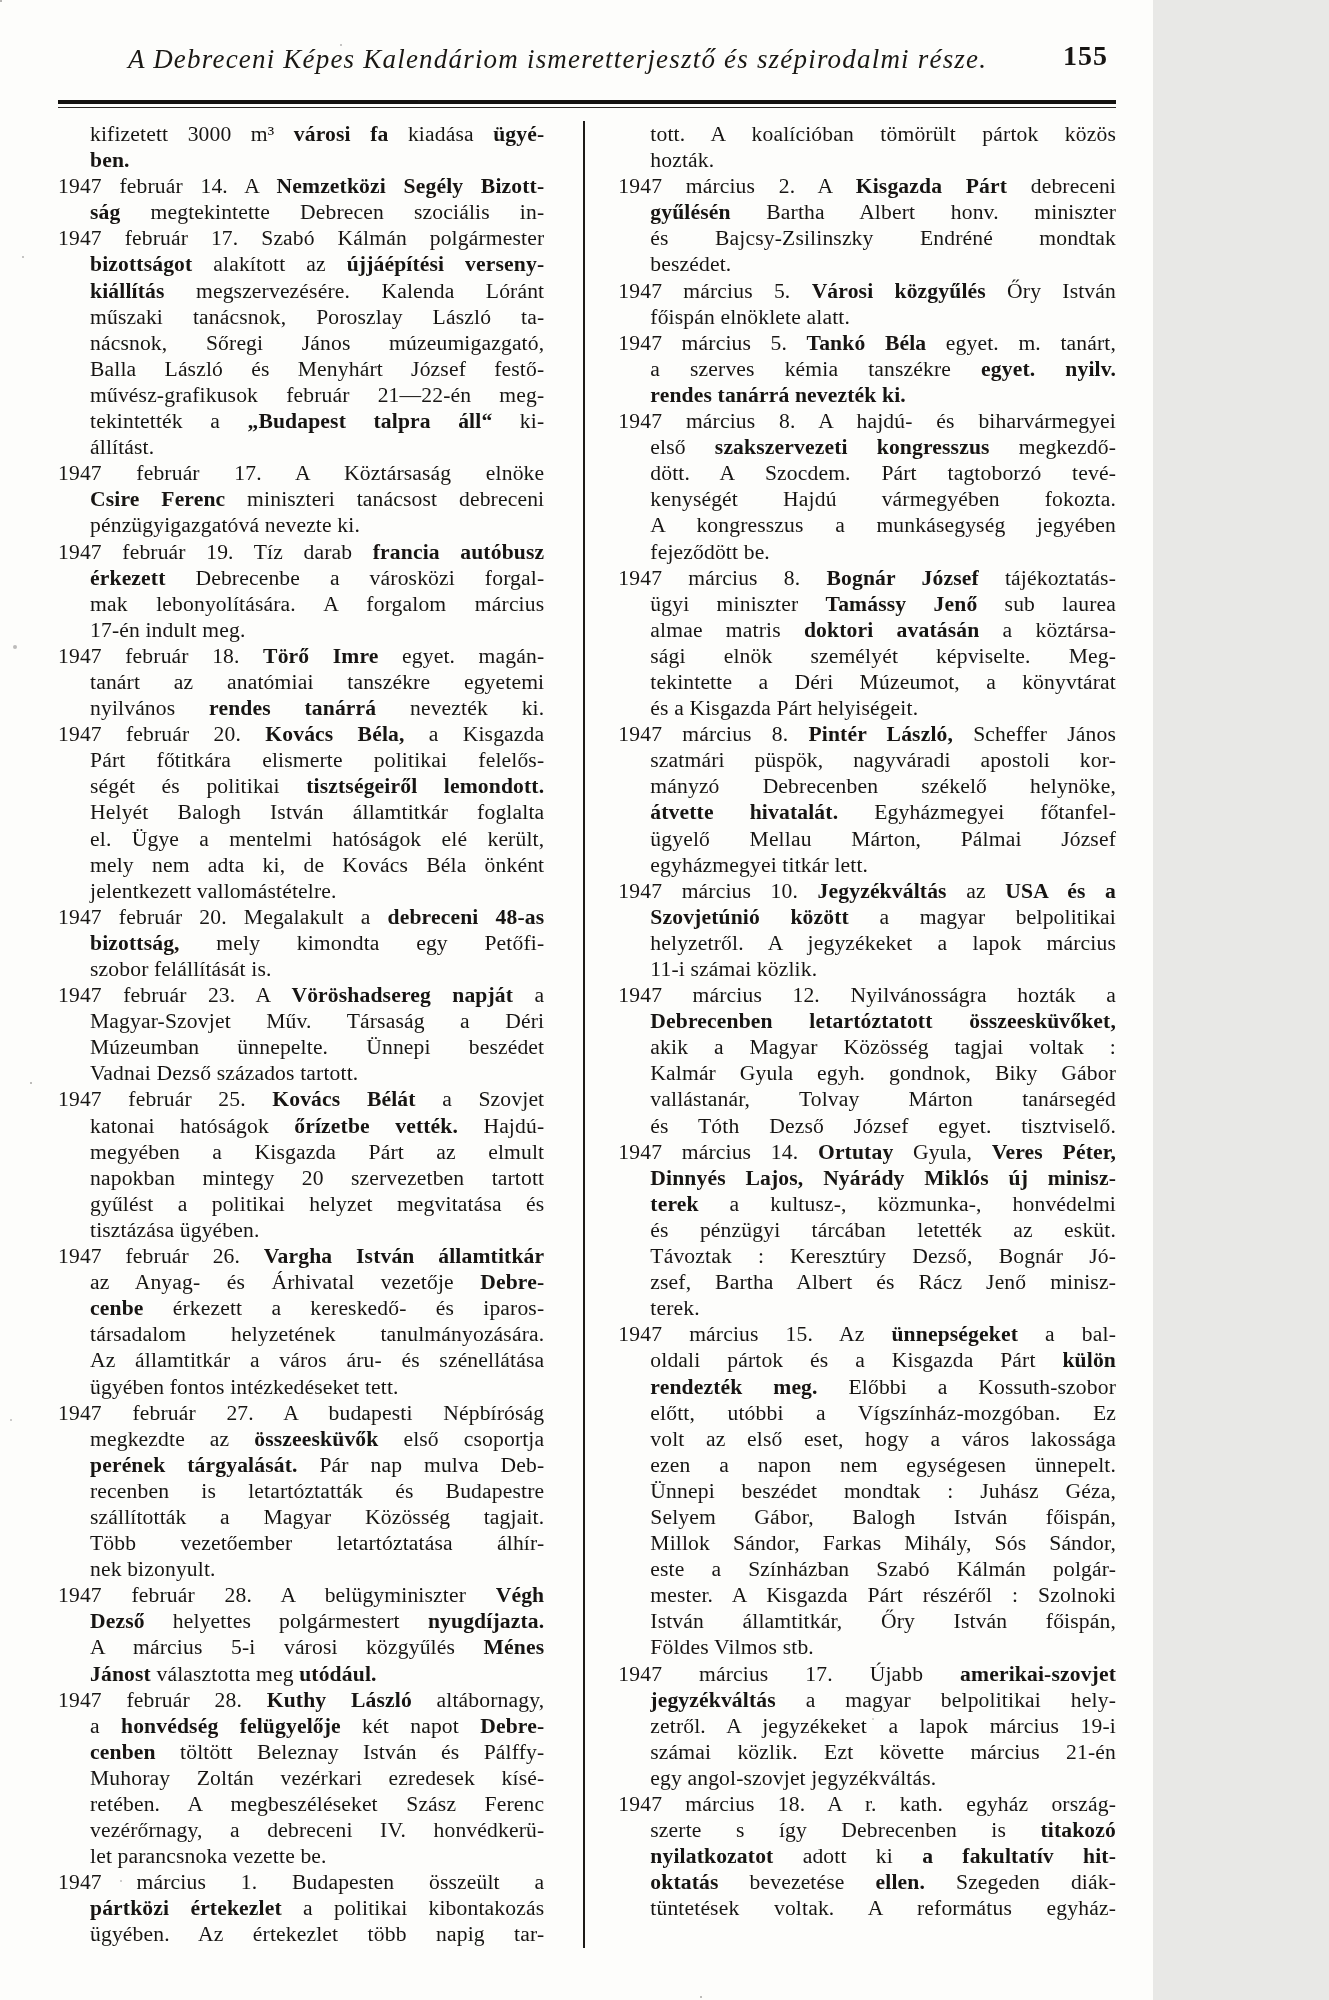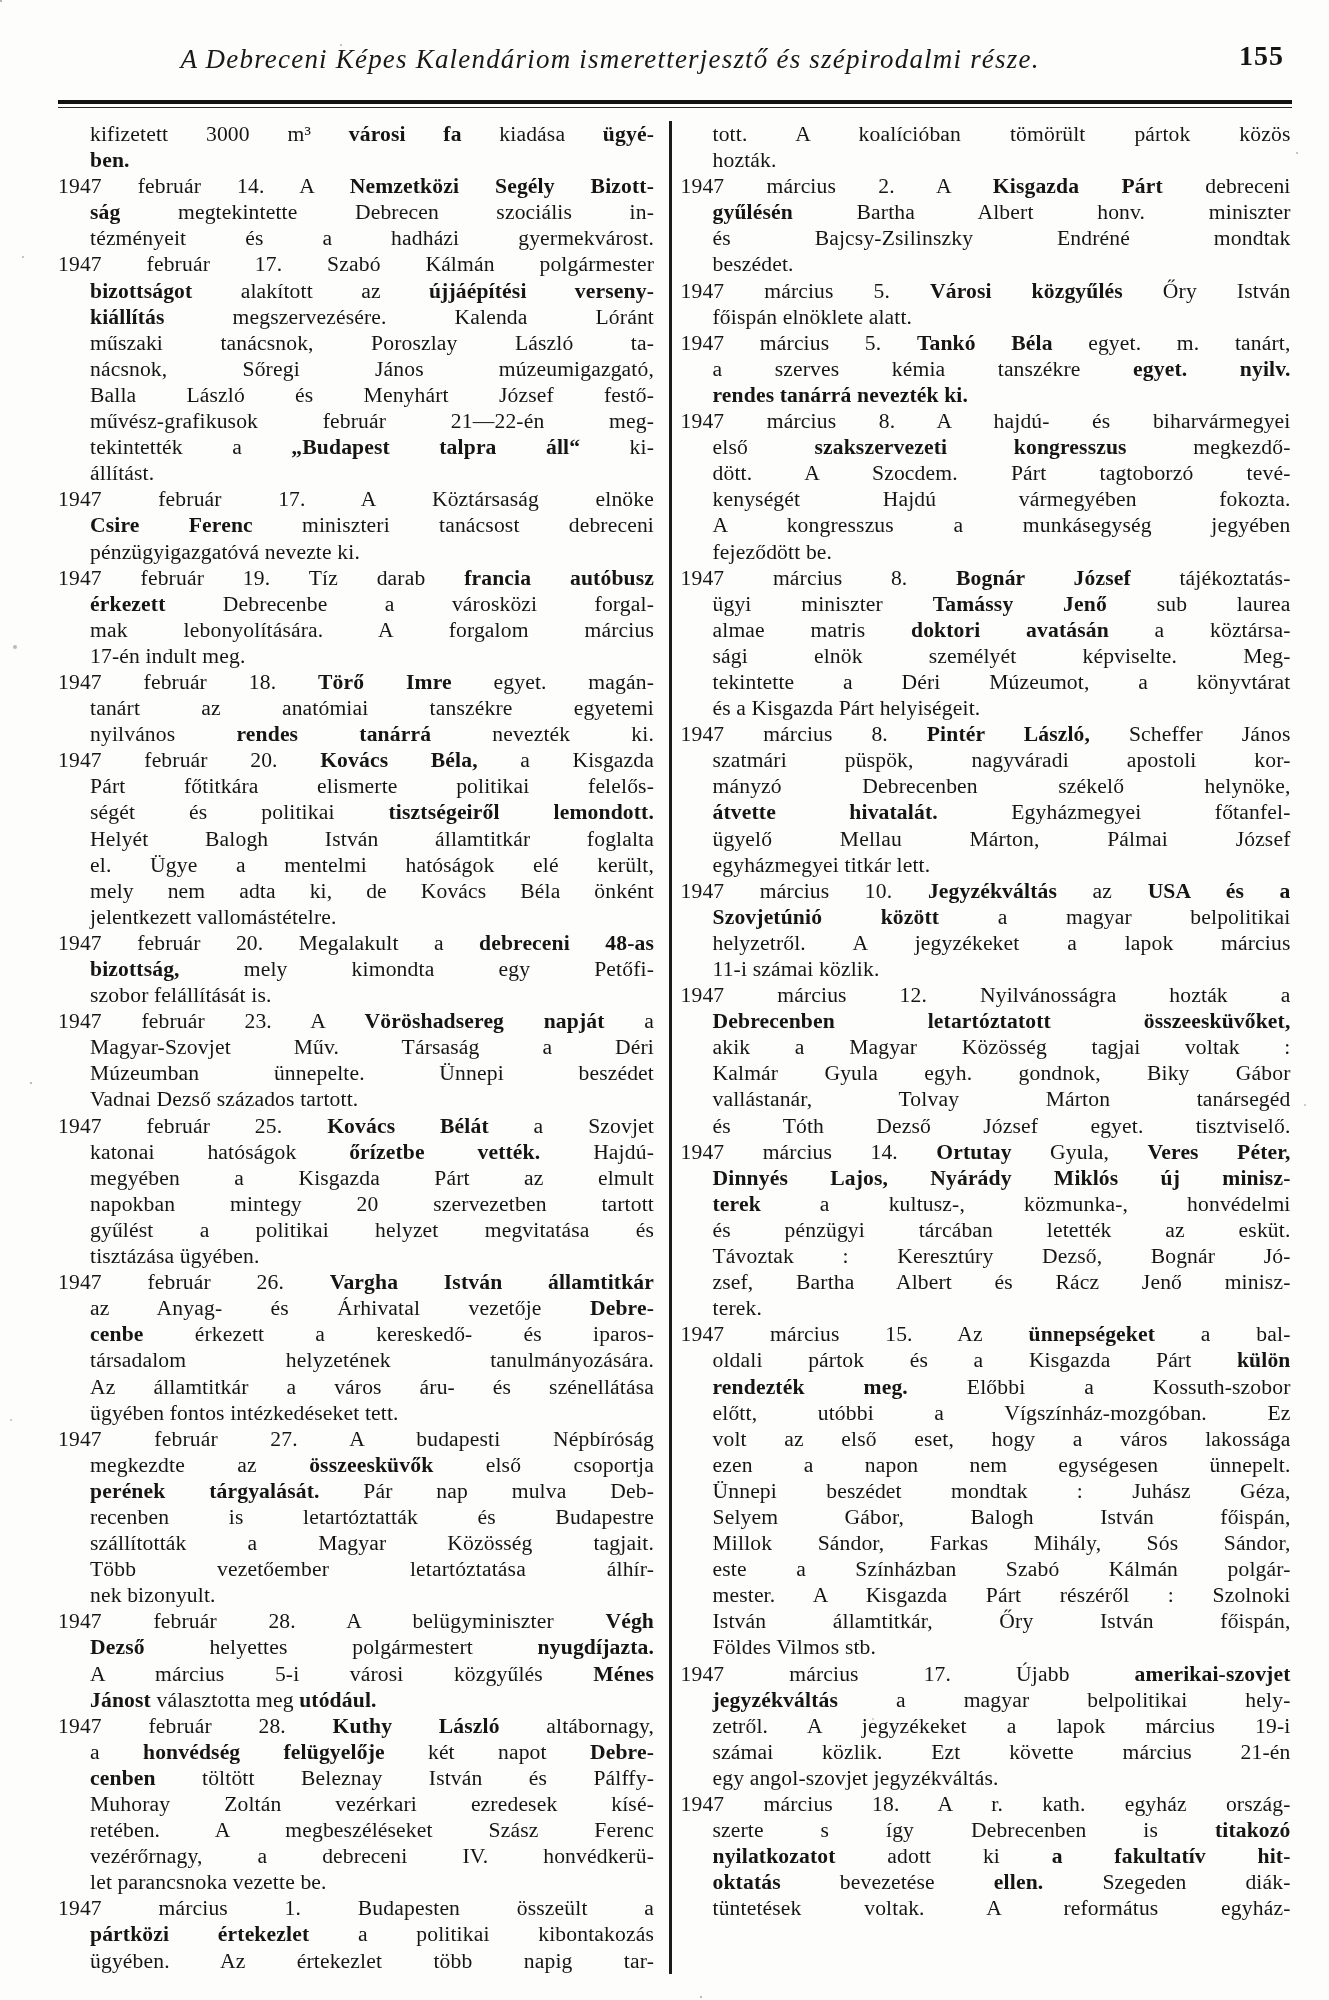--- a/index.html
+++ b/index.html
@@ -1,18 +1,18 @@
 <!DOCTYPE html>
 <html lang="hu"><head>
 <meta charset="utf-8">
 <style>
   html,body{margin:0;padding:0;background:#e8e8e6;}
   .page{
     position:relative;
-    width:1329px;height:2000px;
+    width:1153px;height:2000px;
     background:#fdfdfb;
     color:#171513;
     font-family:"Liberation Serif","DejaVu Serif",serif;
     overflow:hidden;
     box-sizing:border-box;
     padding:0 37px 0 58px;
   }
   .header{
     position:relative;
     padding-top:44px;
@@ -37,20 +37,21 @@
   }
   .rule{
     margin-top:8px;
     height:3px;
     border-top:4px solid #141210;
     border-bottom:1px solid #2a2825;
   }
   .cols{
     display:flex;
     margin-top:13px;
+    gap:24px;
   }
   .col{
     font-size:21.6px;
     line-height:26.1px;
     letter-spacing:0.15px;
   }
   .col-left{width:596px;}
   .divider{
     width:2.5px;
     background:#1d1b18;
@@ -101,21 +102,20 @@
   </div>
 
   <div class="rule"></div>
 
   <div class="cols">
     <div class="col col-left">
         <div class="ln ind"><span>kifizetett 3000 m³ </span><span class="b">városi fa</span><span> kiadása </span><span class="b">ügyé-</span></div>
         <div class="ln ind nj"><span class="b">ben.</span></div>
         <div class="ln"><span>1947 február 14. A </span><span class="b">Nemzetközi Segély Bizott-</span></div>
         <div class="ln ind"><span class="b">ság</span><span> megtekintette Debrecen szociális in-</span></div>
-        <div class="ln ind"><span>tézményeit és a hadházi gyermekvárost.</span></div>
         <div class="ln"><span>1947 február 17. Szabó Kálmán polgármester</span></div>
         <div class="ln ind"><span class="b">bizottságot</span><span> alakított az </span><span class="b">újjáépítési verseny-</span></div>
         <div class="ln ind"><span class="b">kiállítás</span><span> megszervezésére. Kalenda Lóránt</span></div>
         <div class="ln ind"><span>műszaki tanácsnok, Poroszlay László ta-</span></div>
         <div class="ln ind"><span>nácsnok, Sőregi János múzeumigazgató,</span></div>
         <div class="ln ind"><span>Balla László és Menyhárt József festő-</span></div>
         <div class="ln ind"><span>művész-grafikusok február 21—22-én meg-</span></div>
         <div class="ln ind"><span>tekintették a </span><span class="b">„Budapest talpra áll“</span><span> ki-</span></div>
         <div class="ln ind nj"><span>állítást.</span></div>
         <div class="ln"><span>1947 február 17. A Köztársaság elnöke</span></div>

